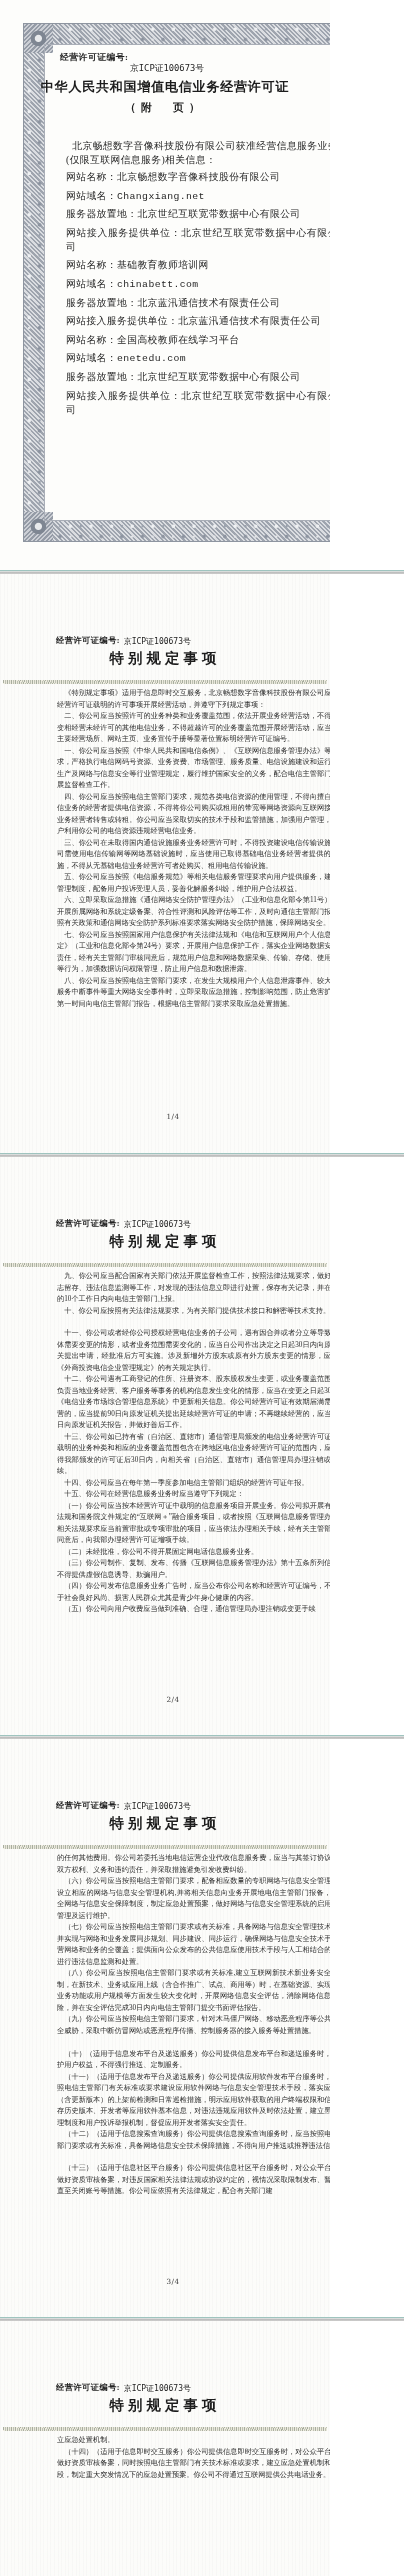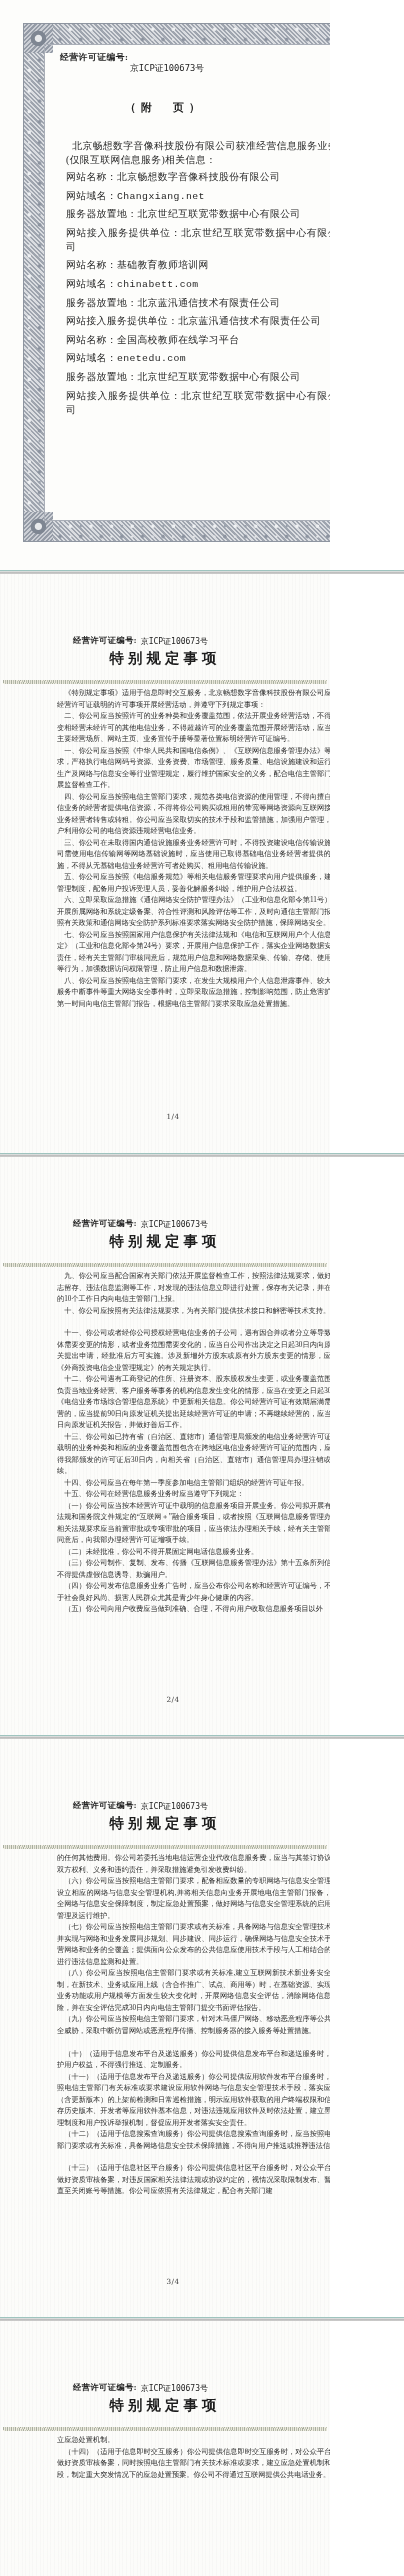--- a/index.html
+++ b/index.html
@@ -67,21 +67,21 @@
   }
   .cert-intro{
     position:absolute;left:66px;top:139px;width:272px;margin:0;
     font-size:9.8px;line-height:14px;letter-spacing:0.4px;text-align:justify;text-indent:6.2px;color:#262626;
   }
   .cert-entries{position:absolute;left:66px;top:171px;width:272px;font-size:9.8px;line-height:14px;letter-spacing:0.4px;color:#262626;}
   .cert-entries .entry{margin:0 0 4.6px;text-align:justify;font-family:Liberation Mono, monospace;}
 
   
   #page2{height:579px;} #page3{height:578px;} #page4{height:578px;} #page5{height:552px;}
-  .spec-head{position:absolute;left:58px;top:61px;font-size:8.2px;color:#222;padding-left:15px;}
+  .spec-head{position:absolute;left:41px;top:61px;font-size:8.2px;color:#222;padding-left:15px;}
   .spec-head .lbl{font-weight:700;letter-spacing:0.5px;}
   .spec-head .num{margin-left:3.6px;font-family:"DejaVu Sans Mono","Liberation Mono",monospace;font-size:8px;position:relative;top:0.5px;}
   .spec-title{
     position:absolute;left:0;right:0;top:75px;margin:0;text-align:center;
     font-size:14.4px;font-weight:700;letter-spacing:4.1px;color:#1d1d1d;
   }
   .wavy{
     position:absolute;left:3.1px;right:3.1px;top:106px;height:3.6px;
     background:repeating-linear-gradient(100deg,#99a08f 0 1px,#ece9dc 1px 2.1px,#b2b7a6 2.1px 3.1px,#e5e3d5 3.1px 4.1px);
     opacity:0.85;
@@ -112,20 +112,21 @@
       <div class="bd l"></div>
       <div class="bd r"></div>
       <div class="corner tl"></div>
       <div class="corner tr"></div>
       <div class="corner bl"></div>
       <div class="corner br"></div>
       <div class="inner"></div>
     </div>
     <div class="cert-licline">经营许可证编号:</div>
     <div class="cert-licno">京ICP证100673号</div>
+    <h1 class="cert-title">中华人民共和国增值电信业务经营许可证</h1>
     <div class="cert-sub">（附　页）</div>
     <p class="cert-intro">北京畅想数字音像科技股份有限公司获准经营信息服务业务(仅限互联网信息服务)相关信息：</p>
     <div class="cert-entries">
 
         <p class="entry"><span class="e-label">网站名称：</span><span class="e-value">北京畅想数字音像科技股份有限公司</span></p>
 
         <p class="entry"><span class="e-label">网站域名：</span><span class="e-value">Changxiang.net</span></p>
 
         <p class="entry"><span class="e-label">服务器放置地：</span><span class="e-value">北京世纪互联宽带数据中心有限公司</span></p>
 
@@ -205,21 +206,21 @@
         <p class="para">十五、你公司在经营信息服务业务时应当遵守下列规定：</p>
 
         <p class="para">（一）你公司应当按本经营许可证中载明的信息服务项目开展业务。你公司拟开展有关行政法规和国务院文件规定的“互联网＋”融合服务项目，或者按照《互联网信息服务管理办法》等相关法规要求应当前置审批或专项审批的项目，应当依法办理相关手续，经有关主管部门审核同意后，向我部办理经营许可证增项手续。</p>
 
         <p class="para">（二）未经批准，你公司不得开展固定网电话信息服务业务。</p>
 
         <p class="para">（三）你公司制作、复制、发布、传播《互联网信息服务管理办法》第十五条所列信息的，不得提供虚假信息诱导、欺骗用户。</p>
 
         <p class="para">（四）你公司发布信息服务业务广告时，应当公布你公司名称和经营许可证编号，不得有悖于社会良好风尚、损害人民群众尤其是青少年身心健康的内容。</p>
 
-        <p class="para">（五）你公司向用户收费应当做到准确、合理，不得向用户收取信息服务项目以外</p>
+        <p class="para">（五）你公司向用户收费应当做到准确、合理，通信管理局办理注销或变更手续</p>
       </div>
     <div class="page-no">2/4</div>
   </section>
 
   <div class="sep"></div>
 
   <section class="page spec" id="page4">
     <div class="spec-head">
       <span class="lbl">经营许可证编号:</span><span class="num">京ICP证100673号</span>
     </div>

